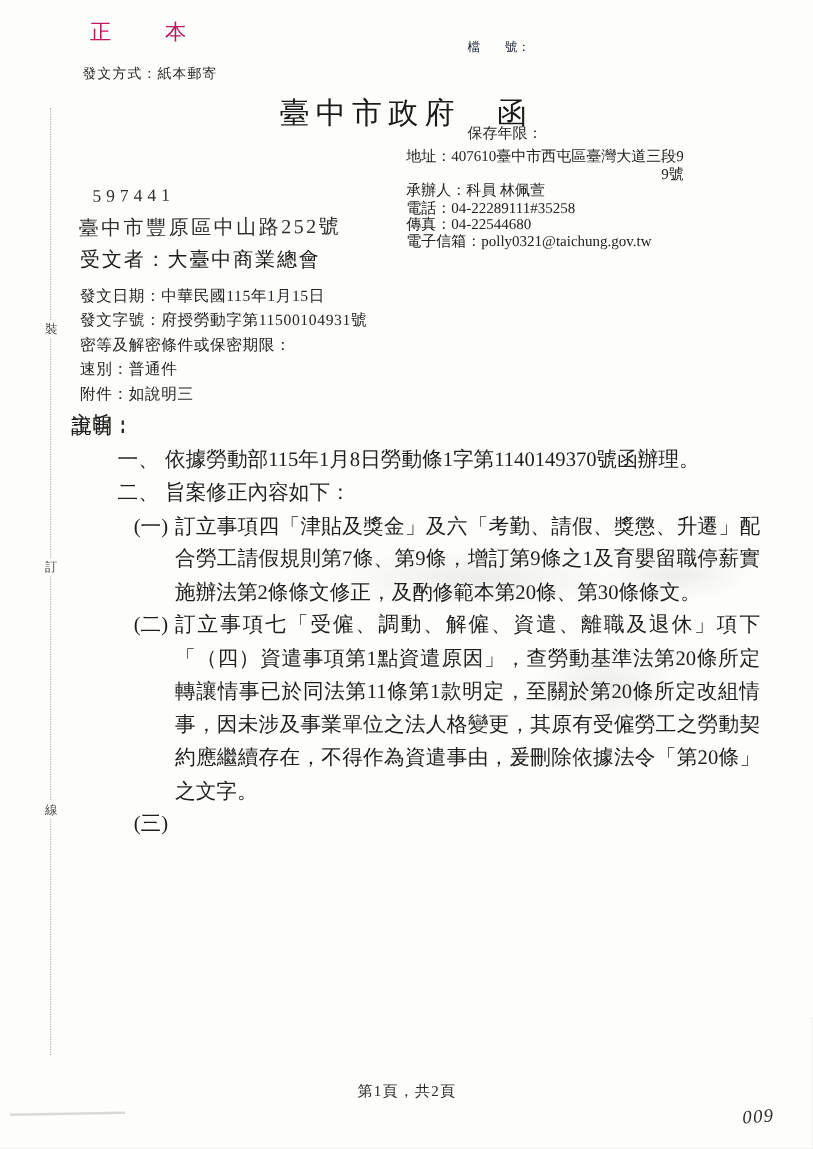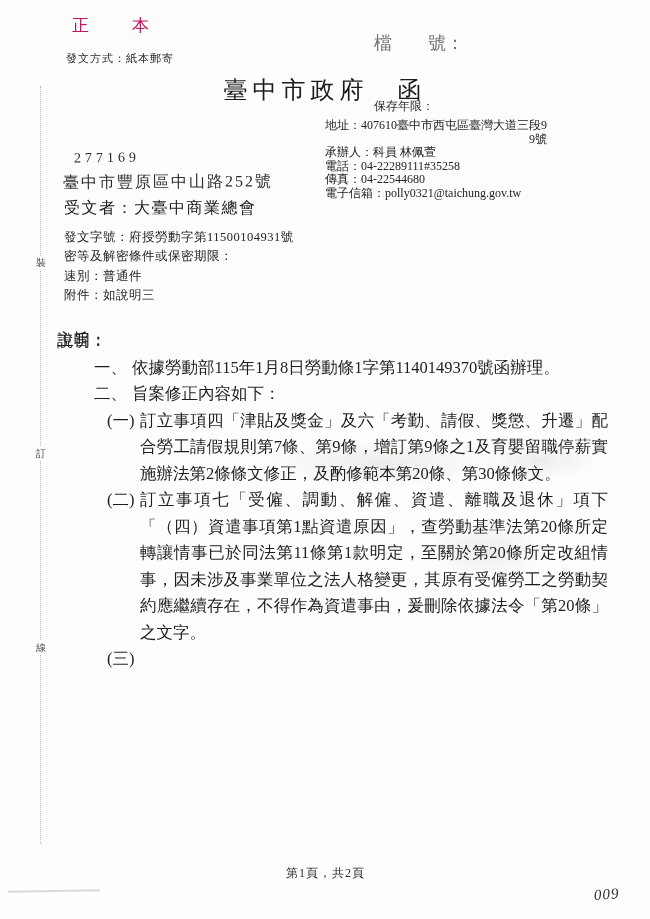--- a/index.html
+++ b/index.html
@@ -19,21 +19,21 @@
   .copy-type {
     position: absolute; left: 72px; top: 14px;
     font-size: 17px; letter-spacing: 13px; color: #be185d;
   }
   .delivery-method {
     position: absolute; left: 66px; top: 51px;
     font-size: 11px; letter-spacing: 1px; color: #2b2b2b;
   }
   .file-no-label {
     position: absolute; left: 374px; top: 31px;
-    font-size: 18px; color: #737373;
+    font-size: 10px; color: #0f172a;
   }
   .retention-label {
     position: absolute; left: 374px; top: 54px;
     font-size: 12px; color: #2b2b2b; margin-top: 44px;
   }
   .doc-title {
     position: absolute; left: 0; top: 74px; width: 100%;
     text-align: center; font-size: 24px; letter-spacing: 5px;
     color: #1a1a1a;
   }
@@ -147,26 +147,27 @@
 
   <div class="contact">
     <div>地址：407610臺中市西屯區臺灣大道三段9</div>
     <div class="indent2">9號</div>
     <div>承辦人：科員 林佩萱</div>
     <div>電話：04-22289111#35258</div>
     <div>傳真：04-22544680</div>
     <div>電子信箱：polly0321@taichung.gov.tw</div>
   </div>
 
-  <div class="hand hw-postal">277169</div>
+  <div class="hand hw-postal">597441</div>
   <div class="hand hw-address">臺中市豐原區中山路252號</div>
 
   <div class="recipient">受文者：大臺中商業總會</div>
 
   <div class="meta">
+    <div>發文日期：中華民國115年1月15日</div>
     <div>發文字號：府授勞動字第11500104931號</div>
     <div>密等及解密條件或保密期限：</div>
     <div>速別：普通件</div>
     <div>附件：如說明三</div>
   </div>
 
   <div class="body-text">
 
     <div class="para subject">
       <span class="plabel">主旨：</span>

